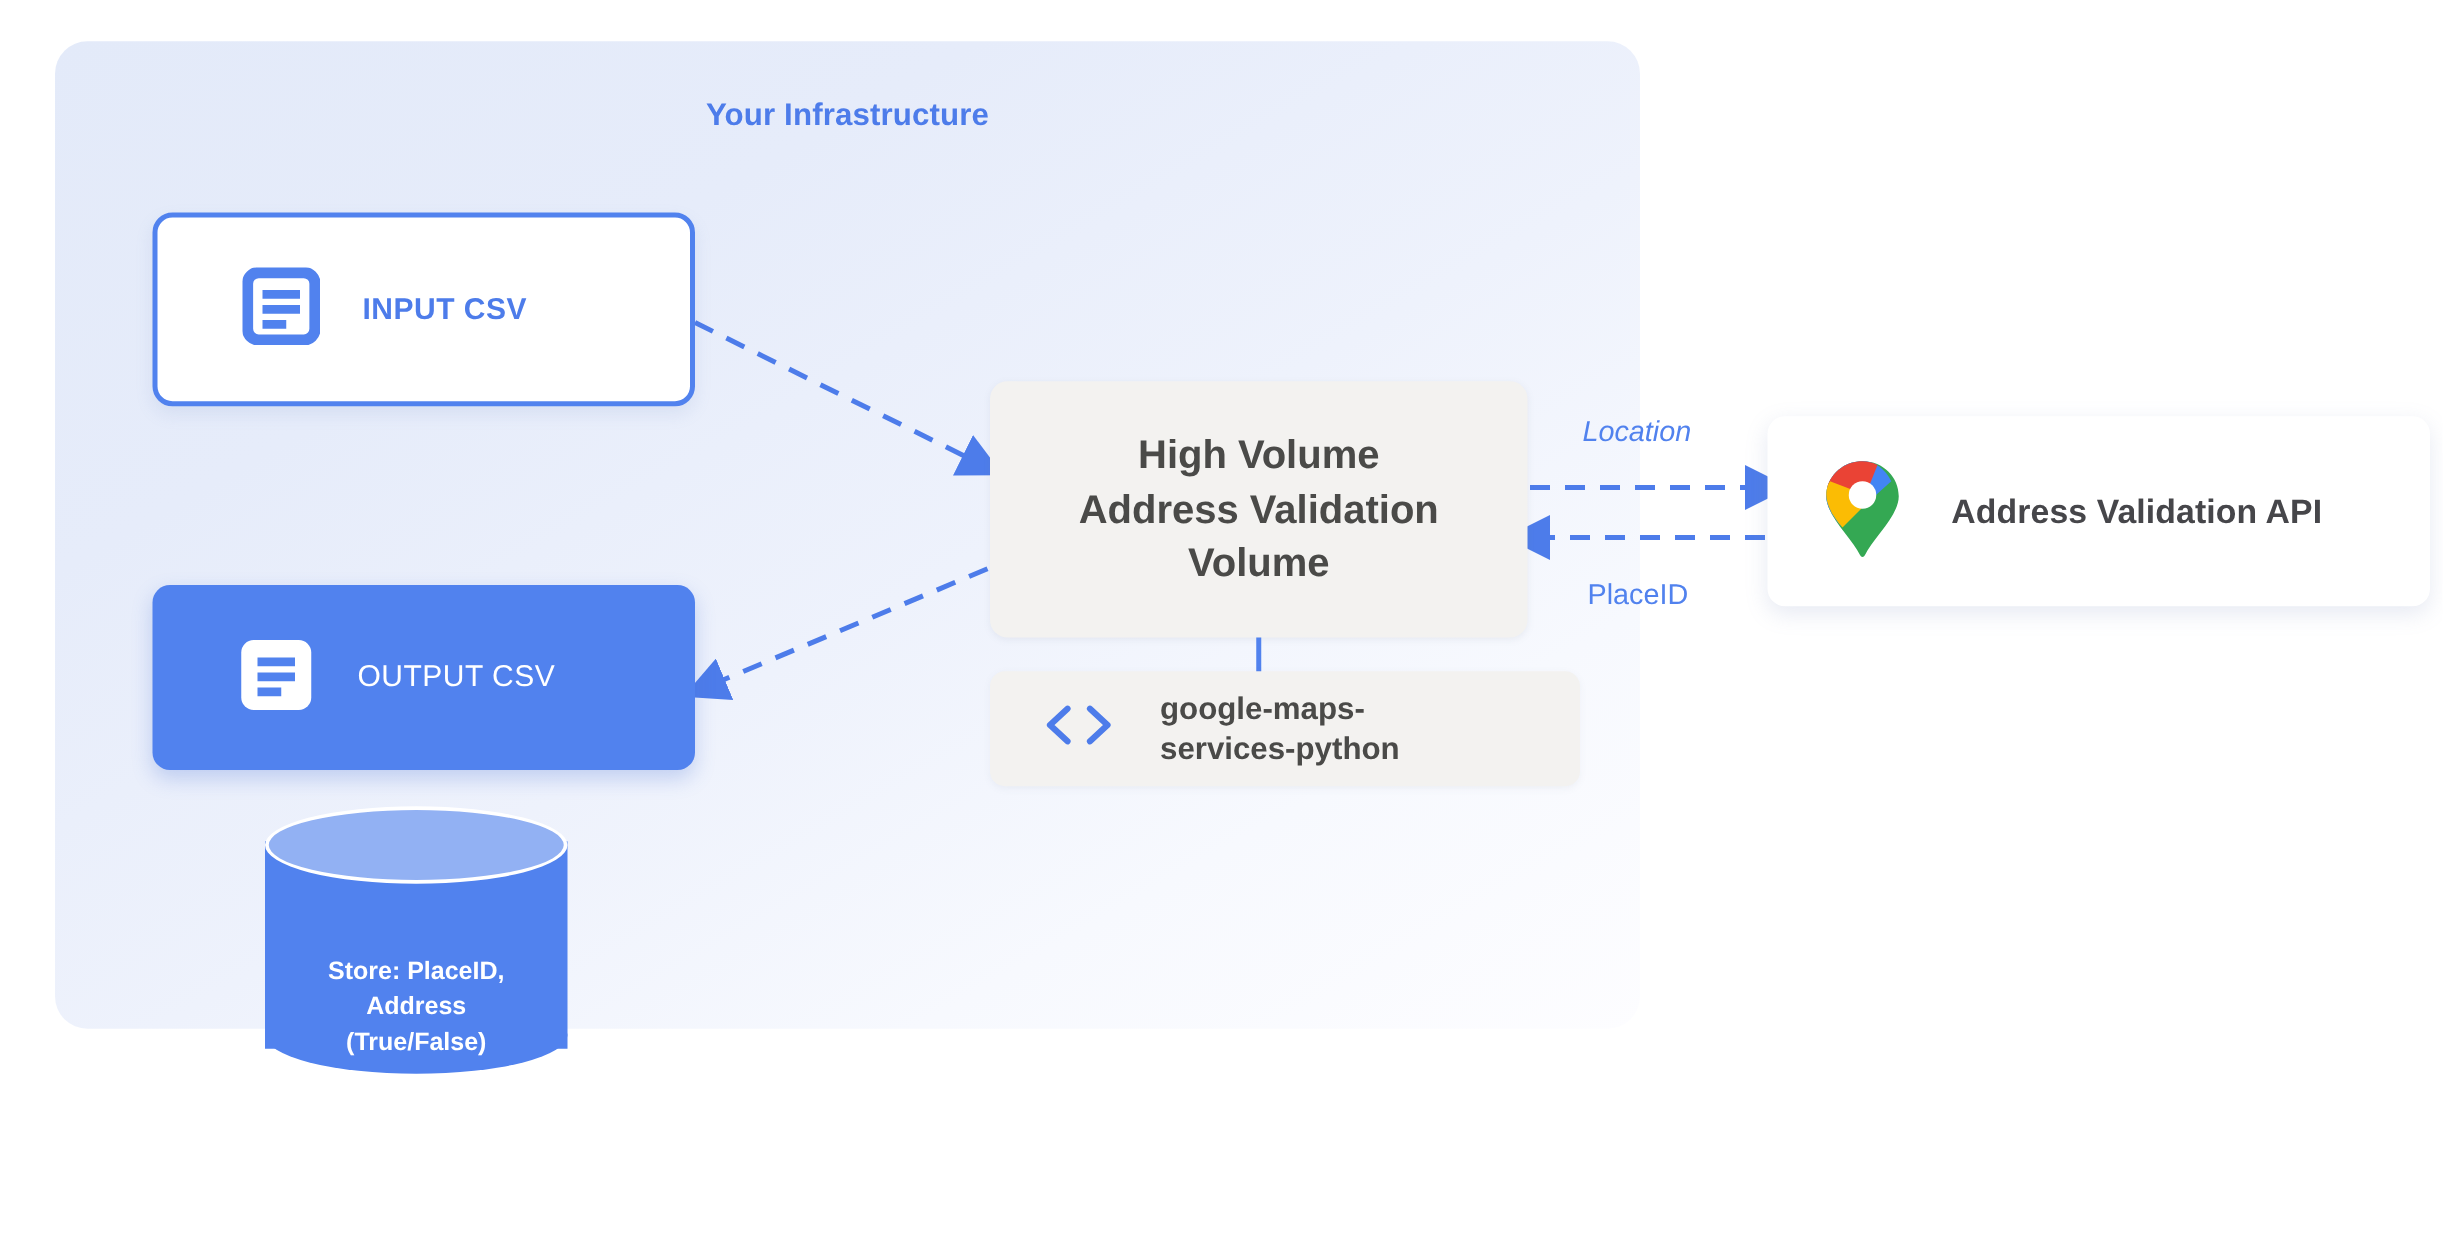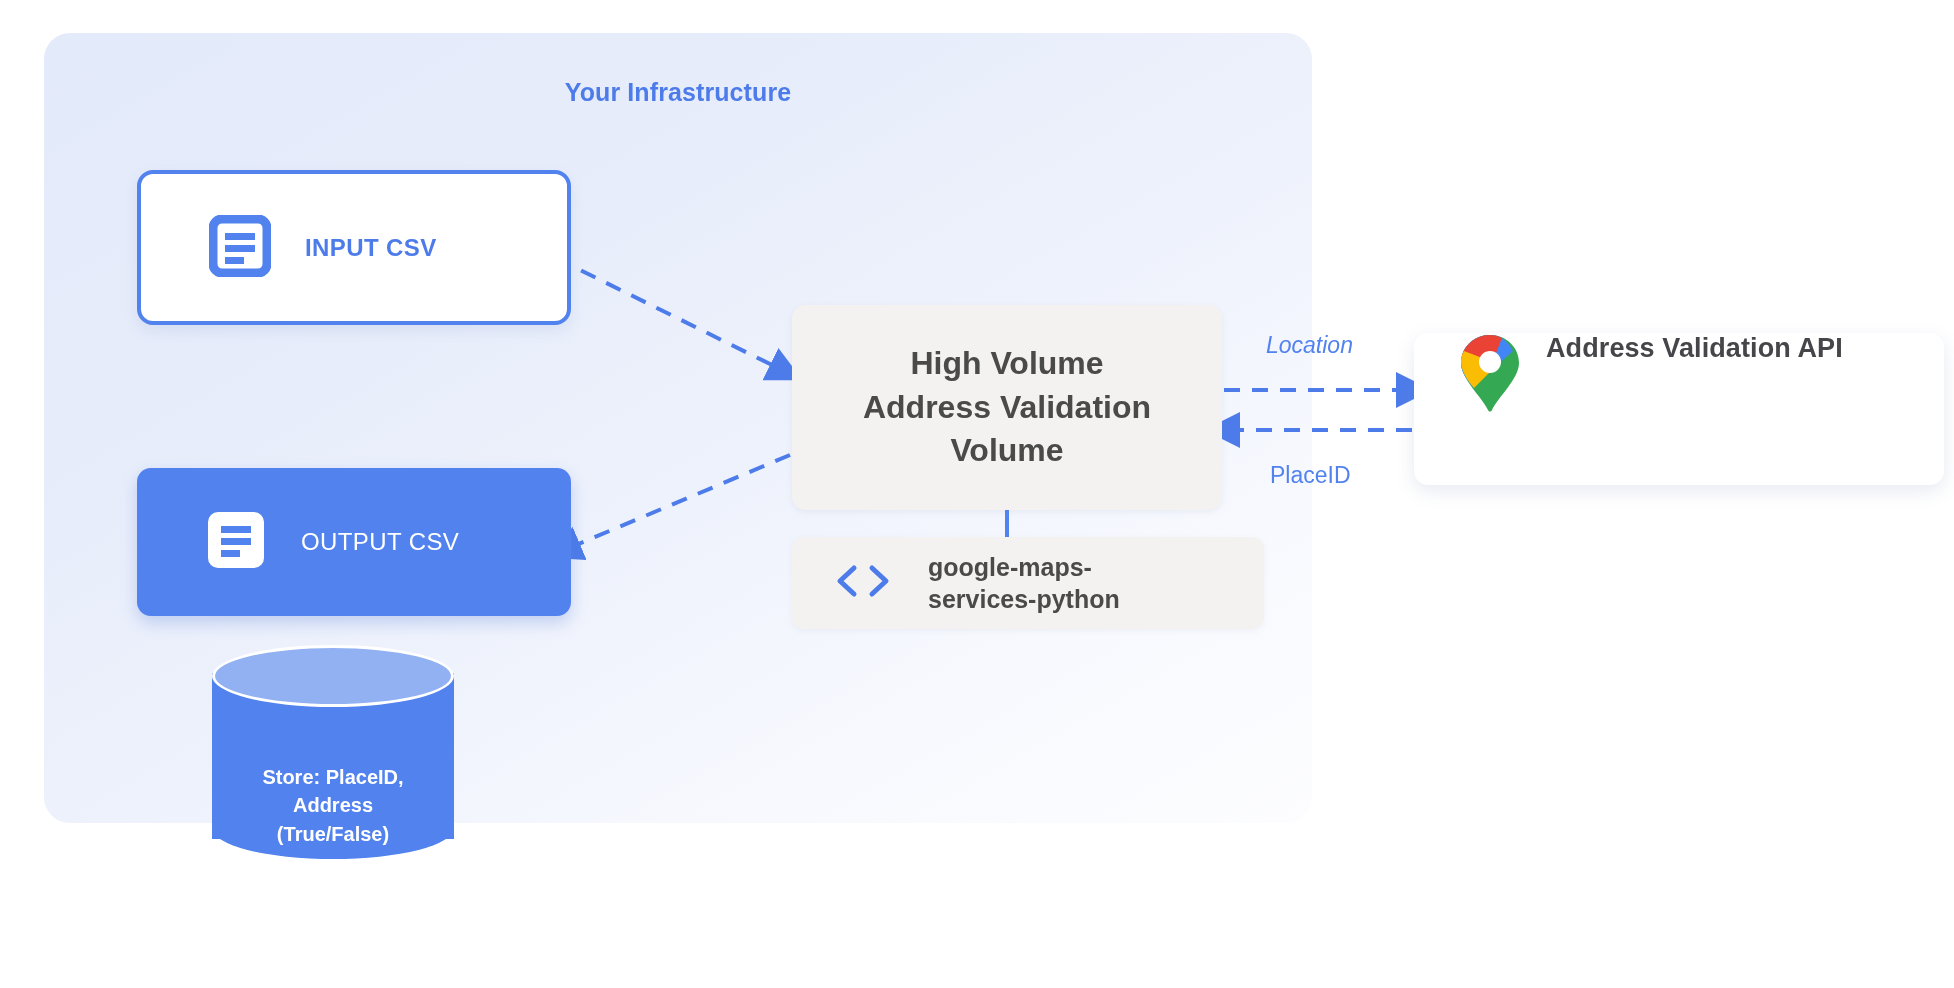--- a/index.html
+++ b/index.html
@@ -45,21 +45,20 @@
     color: #4d7cea;
     letter-spacing: 0.1px;
   }
 
   
   .node {
     position: absolute;
     box-sizing: border-box;
     display: flex;
     align-items: center;
-    margin-left: 15px;
   }
 
   
   .input-csv {
     left: 122px;
     top: 170px;
     width: 434px;
     height: 155px;
     background: #ffffff;
     border: 4px solid #5182ee;
@@ -164,22 +163,23 @@
   
   .api-box {
     position: absolute;
     left: 1414px;
     top: 333px;
     width: 486px;
     height: 152px;
     background: #ffffff;
     border-radius: 14px;
     display: flex;
+    align-items: center;
     padding-left: 44px;
-    gap: 24px;
+    gap: 39px;
     box-shadow: 0 6px 18px rgba(120,140,190,0.18);
   }
   .api-label {
     font-size: 27px;
     font-weight: bold;
     color: #46464a;
     letter-spacing: 0.1px;
   }
 
   

